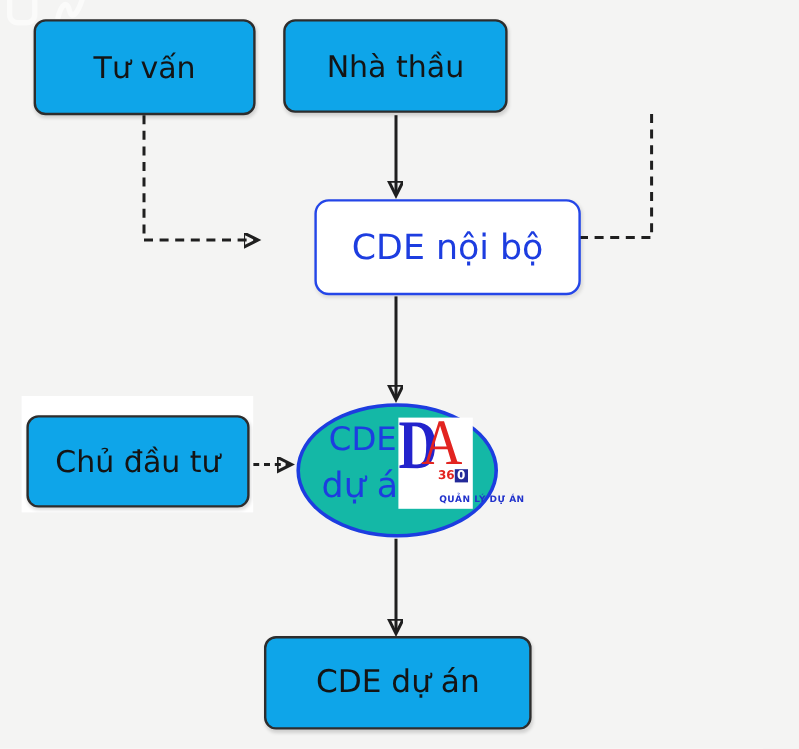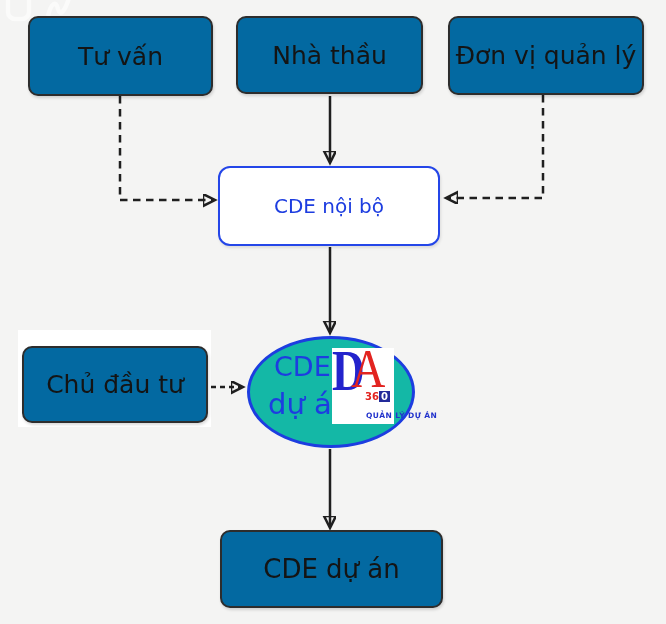--- a/index.html
+++ b/index.html
@@ -13,36 +13,37 @@
   .edges,.watermark{
     position:absolute;left:0;top:0;width:666px;height:624px;
     pointer-events:none;
   }
   .edges path{fill:none;stroke:#1f1f1f;stroke-width:2.5px;}
   .edges path.dashed{stroke-dasharray:7.5 5.5;}
   .edges path.dashed-short{stroke-dasharray:5 4;}
   .node{
     position:absolute;
     display:flex;align-items:center;justify-content:center;
-    background:#0369a1;
+    background:#0ea5e9;
     border:2.5px solid #2d2d2d;
     border-radius:10px;
     color:#141414;
     font-size:25px;
     white-space:nowrap;
     box-shadow:1px 2px 3px rgba(0,0,0,0.15);
     box-sizing:border-box;
   }
   .node-blue{
     background:#ffffff;
     border:2.5px solid #2446e8;
     color:#1d3de0;
-    font-size:20px;
+    font-size:29px;
     border-radius:12px;
     box-shadow:1px 2px 3px rgba(0,0,0,0.10);
+    margin-left:44px;
   }
   .backdrop{
     position:absolute;background:#ffffff;
   }
   .hub{
     position:absolute;left:247px;top:336px;width:168px;height:112px;
     background:#14b8a6;
     border:3px solid #1d3de0;
     border-radius:50%;
     box-sizing:border-box;
@@ -107,23 +108,20 @@
   </svg>
 
   <div class="node" style="left:28px;top:16px;width:185px;height:80px;">
     <span>Tư vấn</span>
   </div>
 
   <div class="node" style="left:236px;top:16px;width:187px;height:78px;">
     <span>Nhà thầu</span>
   </div>
 
-  <div class="node" style="left:448px;top:16px;width:196px;height:79px;">
-    <span>Đơn vị quản lý</span>
-  </div>
 
   <div class="node node-blue" style="left:218px;top:166px;width:222px;height:80px;">
     <span>CDE nội bộ</span>
   </div>
 
   <div class="backdrop" style="left:18px;top:330px;width:193px;height:97px;"></div>
   <div class="node" style="left:22px;top:346px;width:186px;height:77px;justify-content:center;">
     <span>Chủ đầu tư</span>
   </div>
 

